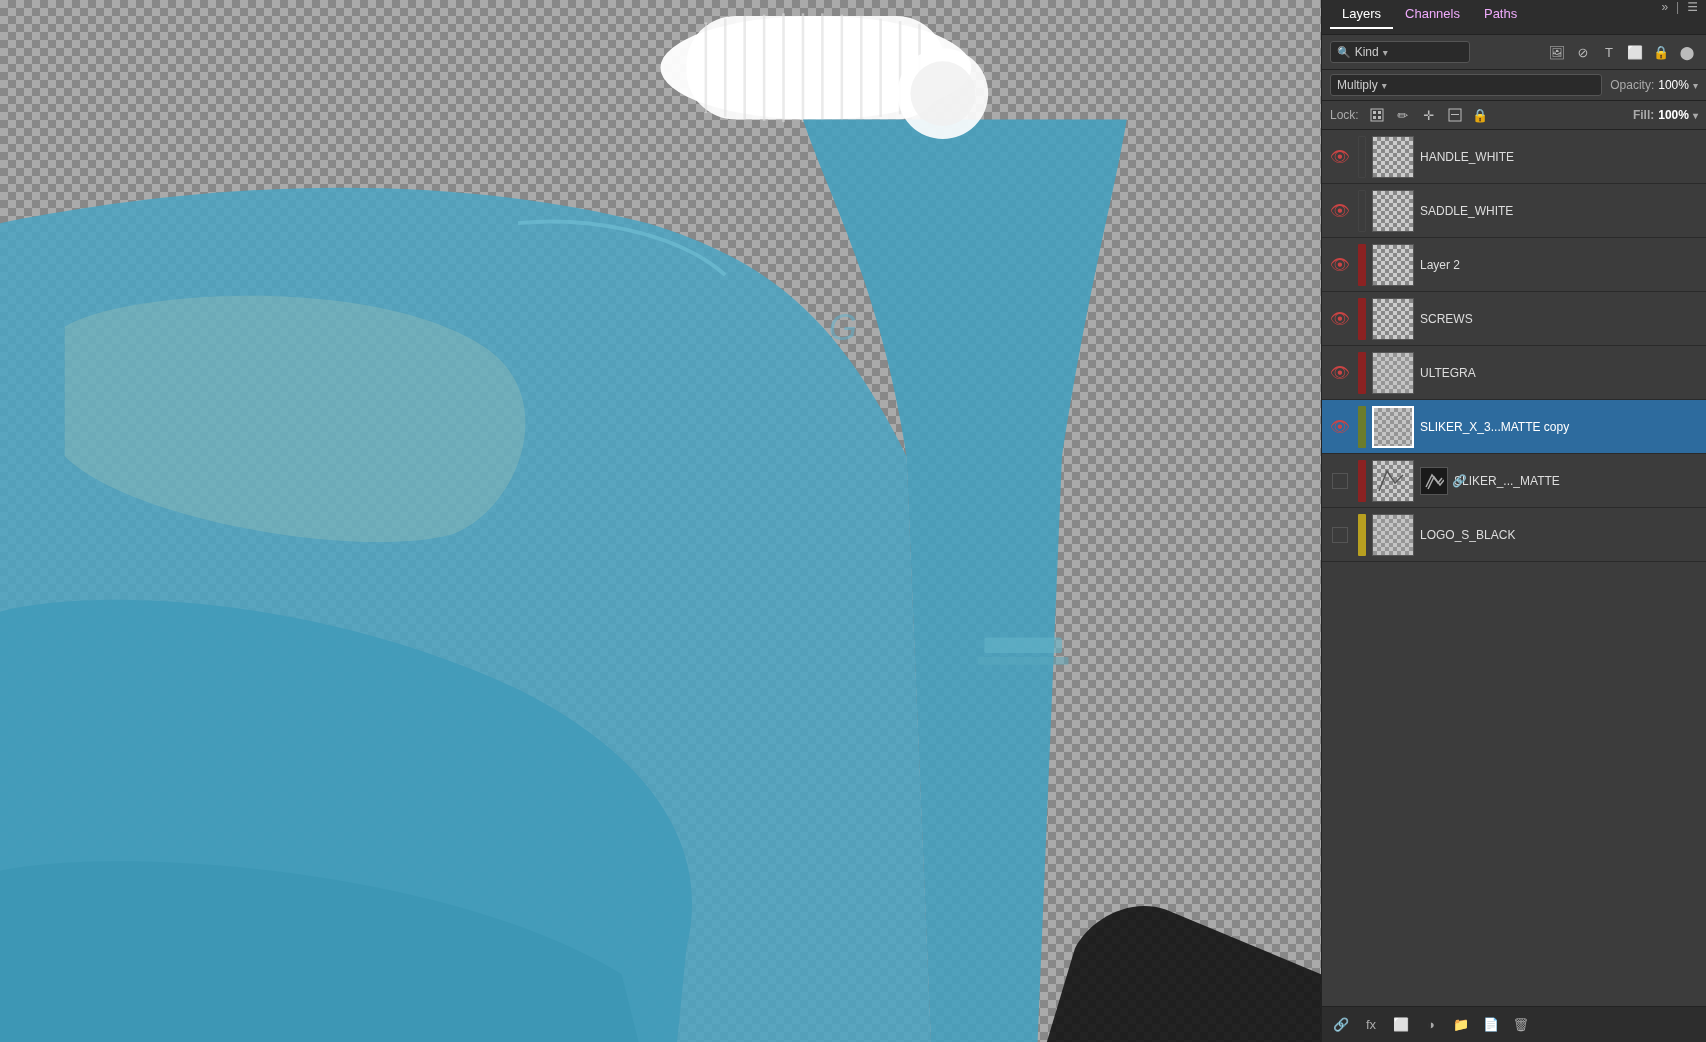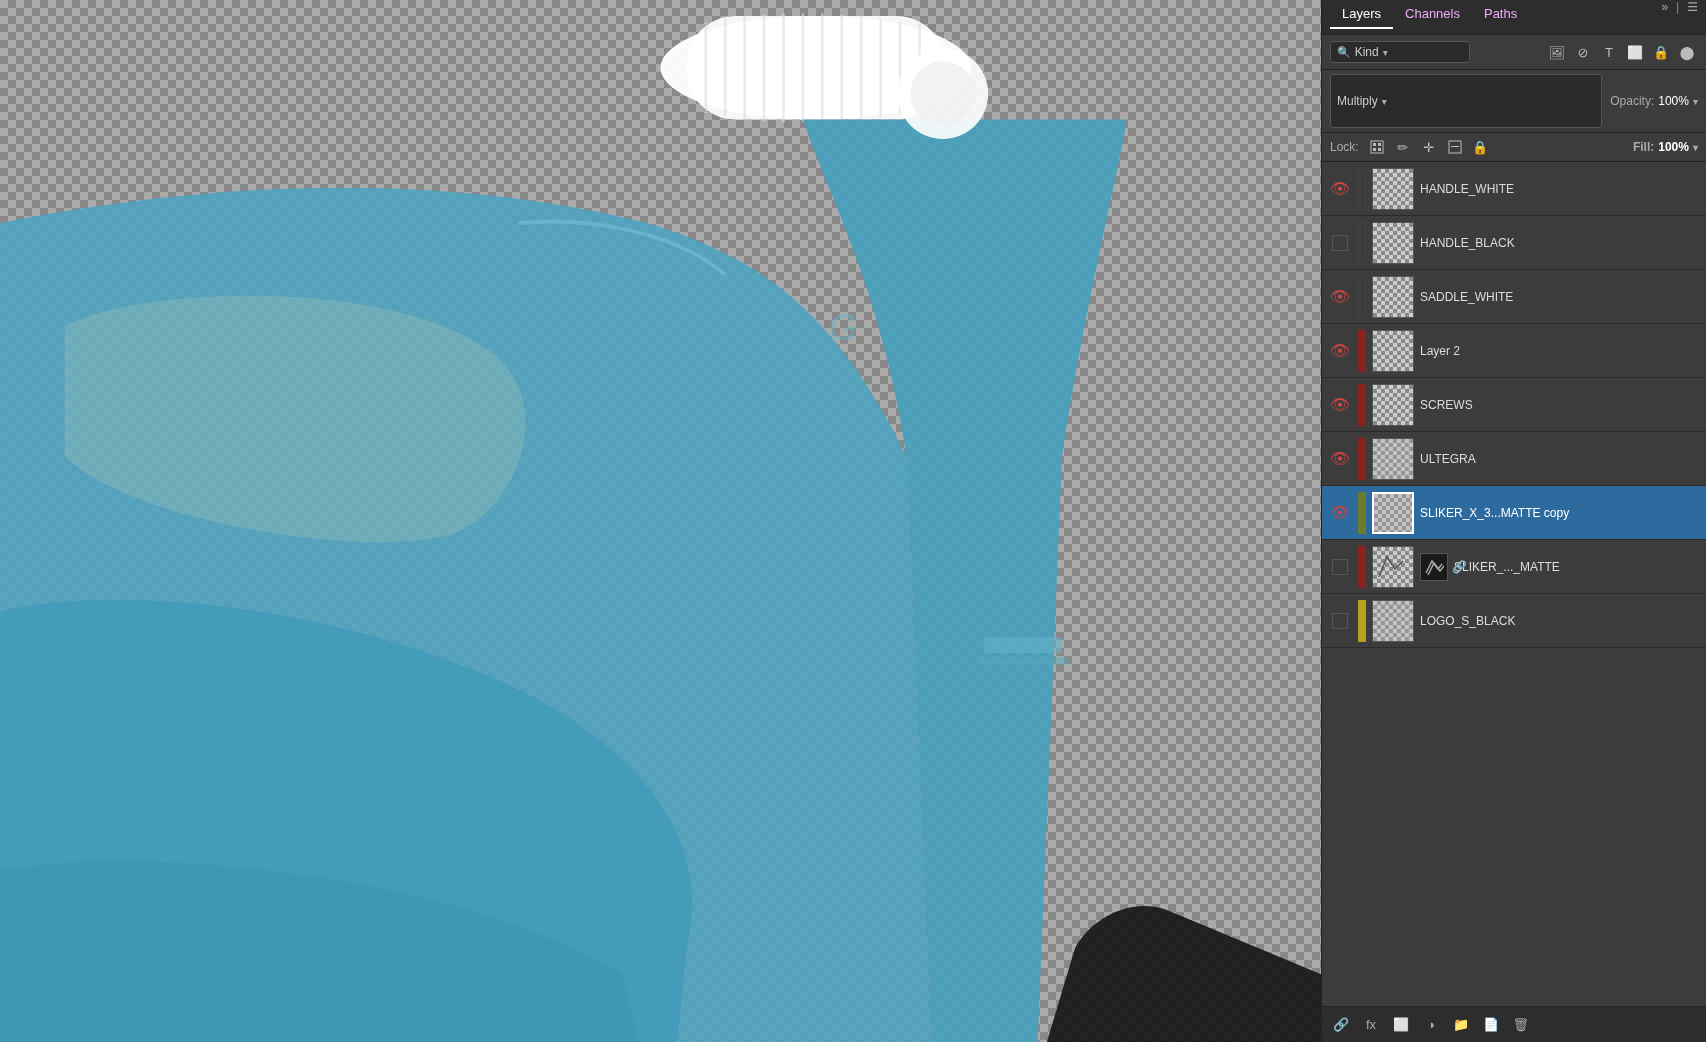--- a/index.html
+++ b/index.html
@@ -132,21 +132,21 @@
       gap: 8px;
       border-bottom: 1px solid #222;
     }
 
     .blend-dropdown {
       display: flex;
       align-items: center;
       background: #2a2a2a;
       border: 1px solid #555;
       border-radius: 3px;
-      padding: 19px 6px;
+      padding: 3px 6px;
       font-size: 12px;
       color: #ccc;
       cursor: pointer;
       gap: 4px;
       flex: 1;
     }
 
     .opacity-section {
       display: flex;
       align-items: center;
@@ -480,31 +480,20 @@
         </div>
         <div class="layer-color-indicator" style="background: transparent; border: 1px solid rgb(68, 68, 68);"></div>
         <div class="layer-thumbnail">
           <div class="checker"></div>
           <div class="thumb-content"></div>
         </div>
         <div class="layer-name">HANDLE_WHITE</div>
       </div>
       <div class="layer-item">
         <div class="layer-visibility">
-          <div class="eye-hidden-square"></div>
-        </div>
-        <div class="layer-color-indicator" style="background: transparent; border: 1px solid rgb(68, 68, 68);"></div>
-        <div class="layer-thumbnail">
-          <div class="checker"></div>
-          <div class="thumb-content"></div>
-        </div>
-        <div class="layer-name">HANDLE_BLACK</div>
-      </div>
-      <div class="layer-item">
-        <div class="layer-visibility">
           <span class="eye-icon eye-visible" style="color:#cc4444;font-size:16px;">👁</span>
         </div>
         <div class="layer-color-indicator" style="background: transparent; border: 1px solid rgb(68, 68, 68);"></div>
         <div class="layer-thumbnail">
           <div class="checker"></div>
           <div class="thumb-content"></div>
         </div>
         <div class="layer-name">SADDLE_WHITE</div>
       </div>
       <div class="layer-item">

